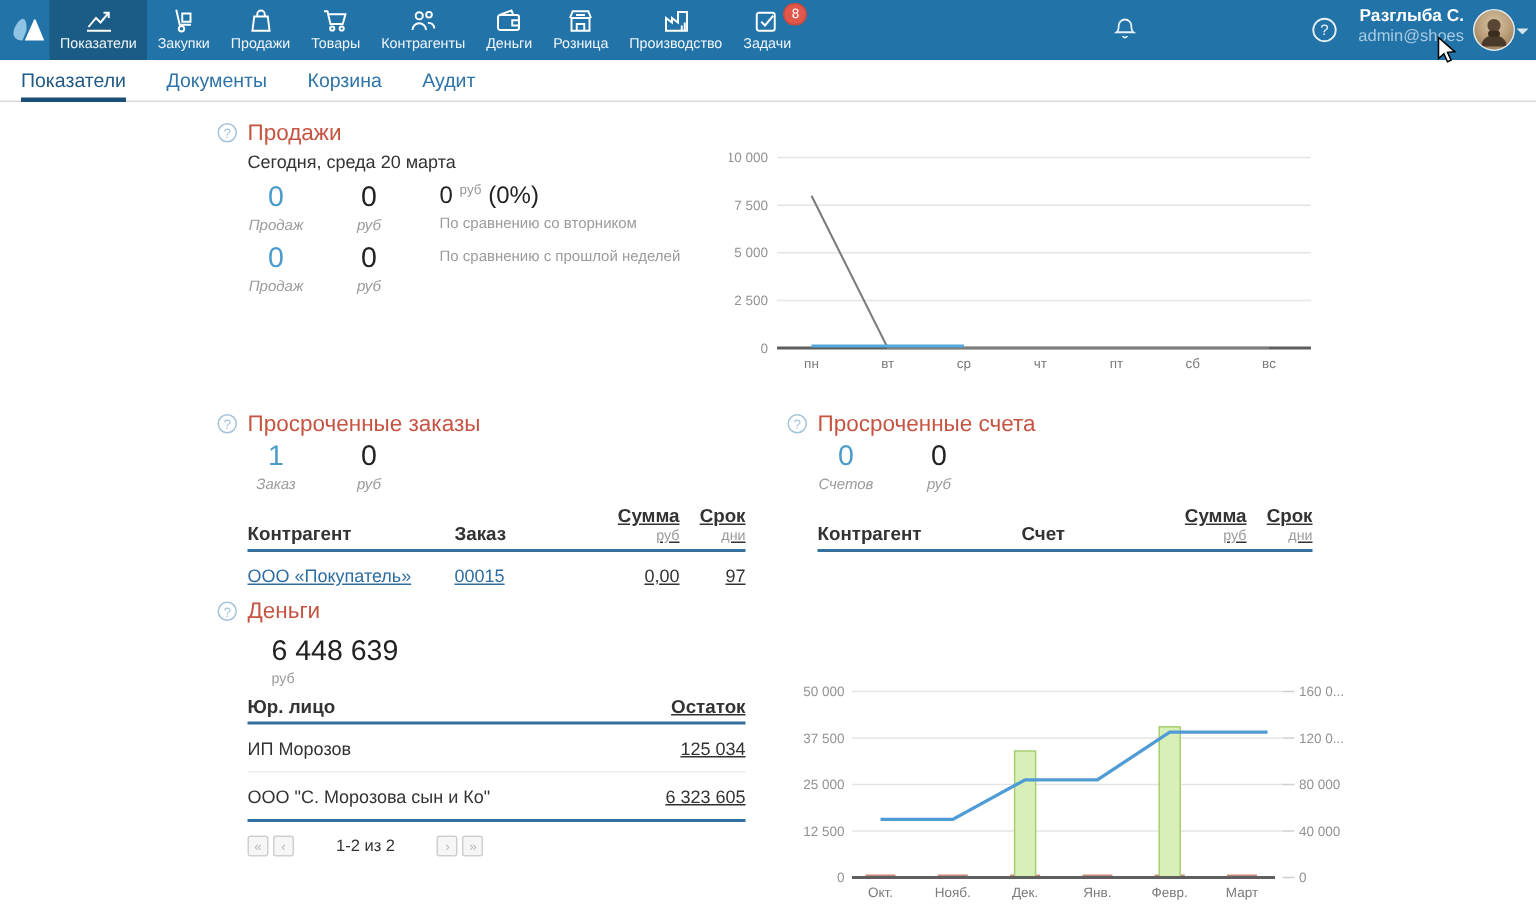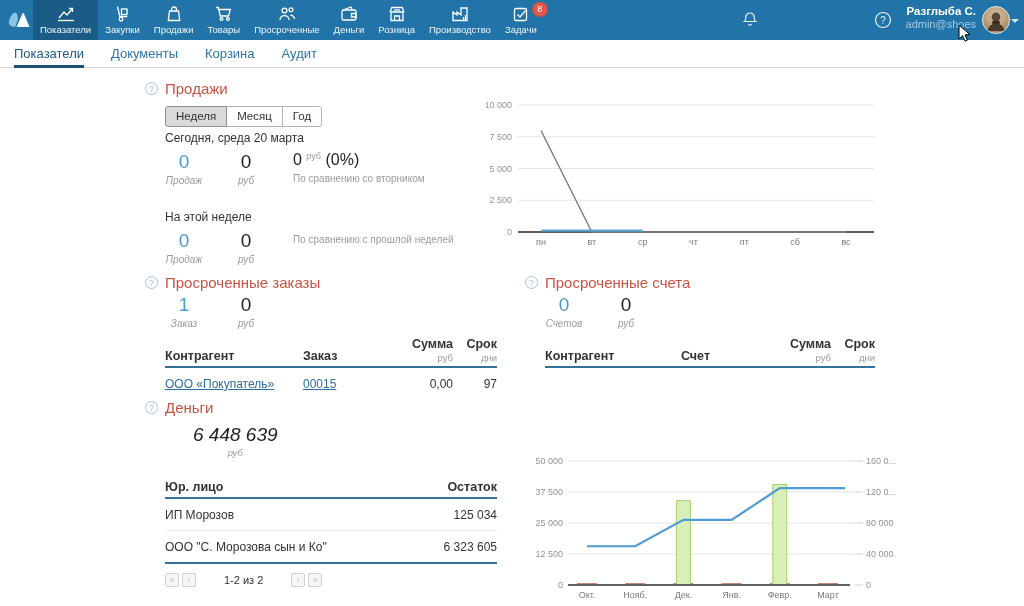--- a/index.html
+++ b/index.html
@@ -66,27 +66,27 @@
   .change-line.red, .change-line.red sup { color:#d15b4f; }
   .arrow-down { font-size:11px; vertical-align:2px; }
   .stat-note { font-size:10px; color:#9b9b9b; margin-top:4px; }
 
   
   .data-table { margin-top:8px; }
   .t-head { display:flex; font-size:12.5px; font-weight:bold; color:#333;
             border-bottom:2px solid #33709e; padding-bottom:3px; align-items:flex-end; }
   .sub-unit { display:block; font-weight:normal; font-size:9.5px; color:#9b9b9b; margin-top:1px; }
   .t-row { display:flex; font-size:12px; color:#333; padding:9px 0 8px; align-items:center; }
-  .c-right { text-align:right; }
+  .c-right { text-align:right;text-decoration:underline; }
   .col1 { flex:1; } .col2 { width:78px; } .col3 { width:72px; } .col4 { width:44px; }
   .link { color:#2e6da4; text-decoration:underline; cursor:pointer; }
   .row-sep { border-bottom:1px solid #ececec; }
   .t-foot { border-bottom:2px solid #33709e; }
 
-  .money-total { margin-left:28px; margin-top:8px; display:inline-block; text-align:center;font-style:italic; }
+  .money-total { margin-left:16px; margin-top:8px; display:inline-block; text-align:left; }
   .money-total .amount { font-size:19px; color:#222; }
   .money-total .unit { font-size:9.5px; color:#9b9b9b; margin-top:1px; }
 
   .pagination { display:flex; align-items:center; margin-top:9px; }
   .pg-btn { width:14px; height:14px; border:1px solid #cfcfcf; background:#f6f6f6; color:#b8b8b8;
             font-size:9px; line-height:12px; text-align:center; border-radius:2px; margin-right:3px; cursor:pointer; }
   .pg-label { font-size:11px; color:#333; margin:0 28px 0 25px; }
 
   .chart-box { position:absolute; }
   .cursor-pointer { position:absolute; left:958px; top:24px; z-index:50; pointer-events:none; }
@@ -138,21 +138,21 @@
       <span class="nav-label">Товары</span>
     </div>
     <div class="nav-item">
       <span class="nav-icon">
         <svg width="20" height="17" viewBox="0 0 20 17" fill="none" stroke="#fff" stroke-width="1.3">
           <circle cx="7.5" cy="5.5" r="2.4"></circle>
             <path d="M3 15 a4.5 4.5 0 0 1 9 0"></path>
             <circle cx="14" cy="4.8" r="1.9"></circle>
             <path d="M13.3 10.3 a3.6 3.6 0 0 1 4.2 3.7"></path>
         </svg></span>
-      <span class="nav-label">Просроченные</span>
+      <span class="nav-label">Контрагенты</span>
     </div>
     <div class="nav-item">
       <span class="nav-icon">
         <svg width="20" height="17" viewBox="0 0 20 17" fill="none" stroke="#fff" stroke-width="1.3">
           <rect x="3" y="5" width="14" height="10" rx="1.5"></rect>
             <path d="M12.5 8.5 h4.5 v3.5 h-4.5 z"></path>
             <path d="M4 5 L12 2 l1 2.6"></path>
         </svg></span>
       <span class="nav-label">Деньги</span>
     </div>
@@ -217,43 +217,37 @@
   <div class="tab active">Показатели</div>
   <div class="tab">Документы</div>
   <div class="tab">Корзина</div>
   <div class="tab">Аудит</div>
 </nav>
 
 <section class="section" style="left:145px; top:80px; width:360px;">
   <span class="help-icon">?</span>
   <div class="section-body">
     <div class="section-title">Продажи</div>
-    <div class="btn-group">
-      <button class="btn active">Неделя</button>
-      <button class="btn">Месяц</button>
-      <button class="btn">Год</button>
-    </div>
 
     <div class="period-label">Сегодня, среда 20 марта</div>
     <div class="stat-row">
       <div class="stat">
         <div class="stat-value blue">0</div>
         <div class="stat-label">Продаж</div>
       </div>
       <div class="stat">
         <div class="stat-value">0</div>
         <div class="stat-label">руб</div>
       </div>
       <div class="stat-change">
         <div class="change-line"><span>0</span> <sup>руб</sup> <span>(0%)</span></div>
         <div class="stat-note">По сравнению со вторником</div>
       </div>
     </div>
 
-    <div class="period-label" style="margin-top:24px;">На этой неделе</div>
     <div class="stat-row">
       <div class="stat">
         <div class="stat-value blue">0</div>
         <div class="stat-label">Продаж</div>
       </div>
       <div class="stat">
         <div class="stat-value">0</div>
         <div class="stat-label">руб</div>
       </div>
       <div class="stat-change">
@@ -344,21 +338,21 @@
 </section>
 
 <section class="section" style="left:145px; top:399px; width:352px;">
   <span class="help-icon">?</span>
   <div class="section-body">
     <div class="section-title">Деньги</div>
     <div class="money-total">
       <div class="amount">6 448 639</div>
       <div class="unit">руб</div>
     </div>
-    <div class="data-table" style="margin-top:20px;">
+    <div class="data-table" style="margin-top:4px;">
       <div class="t-head">
         <div class="col1">Юр. лицо</div>
         <div class="col1 c-right">Остаток</div>
       </div>
       <div class="t-row row-sep">
         <div class="col1">ИП Морозов</div>
         <div class="col1 c-right">125 034</div>
       </div>
       <div class="t-row t-foot">
         <div class="col1">ООО "С. Морозова сын и Ко"</div>

